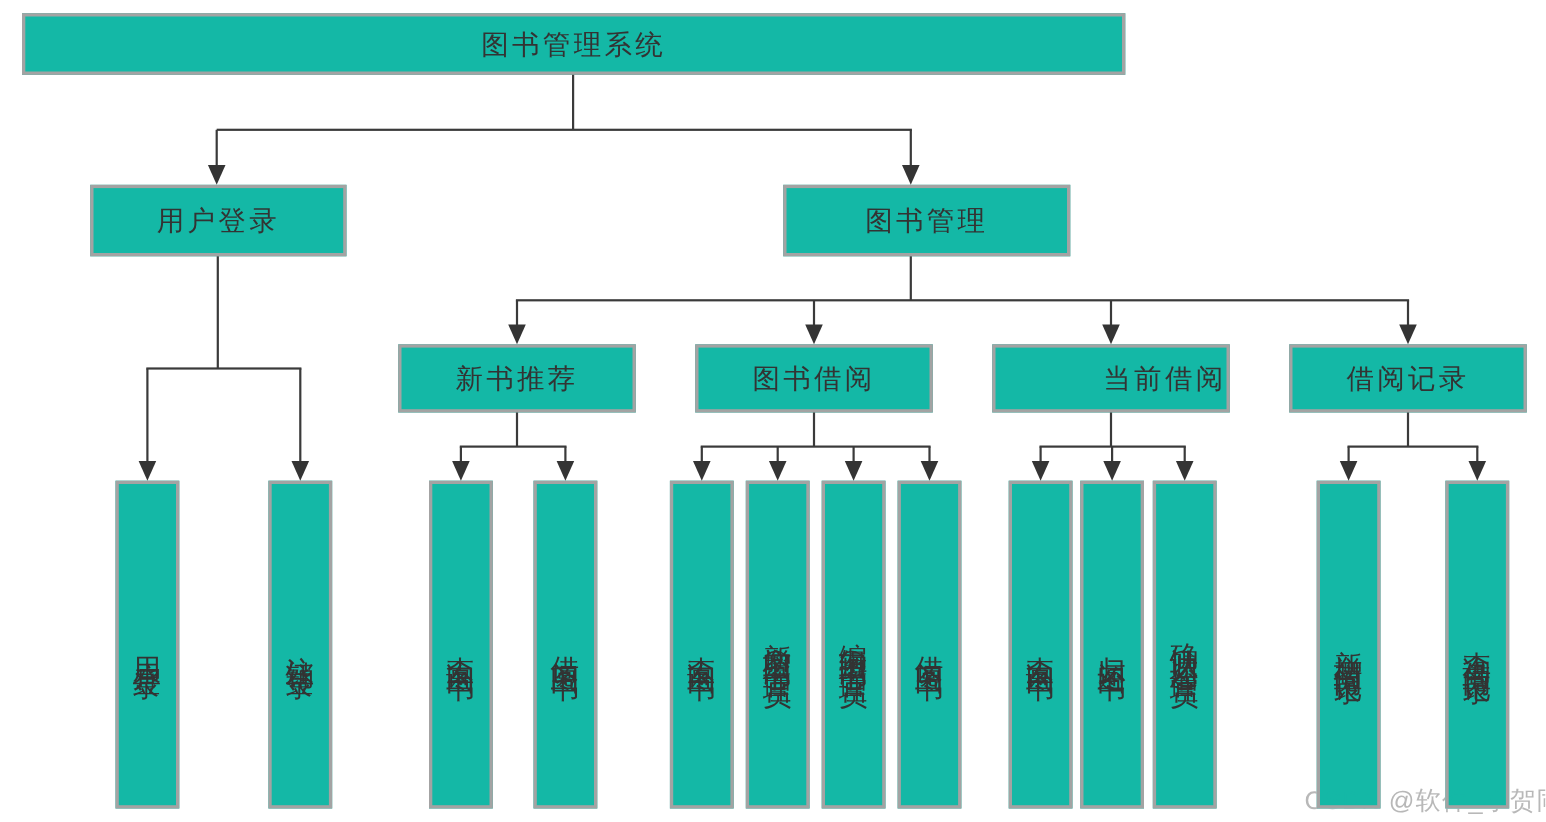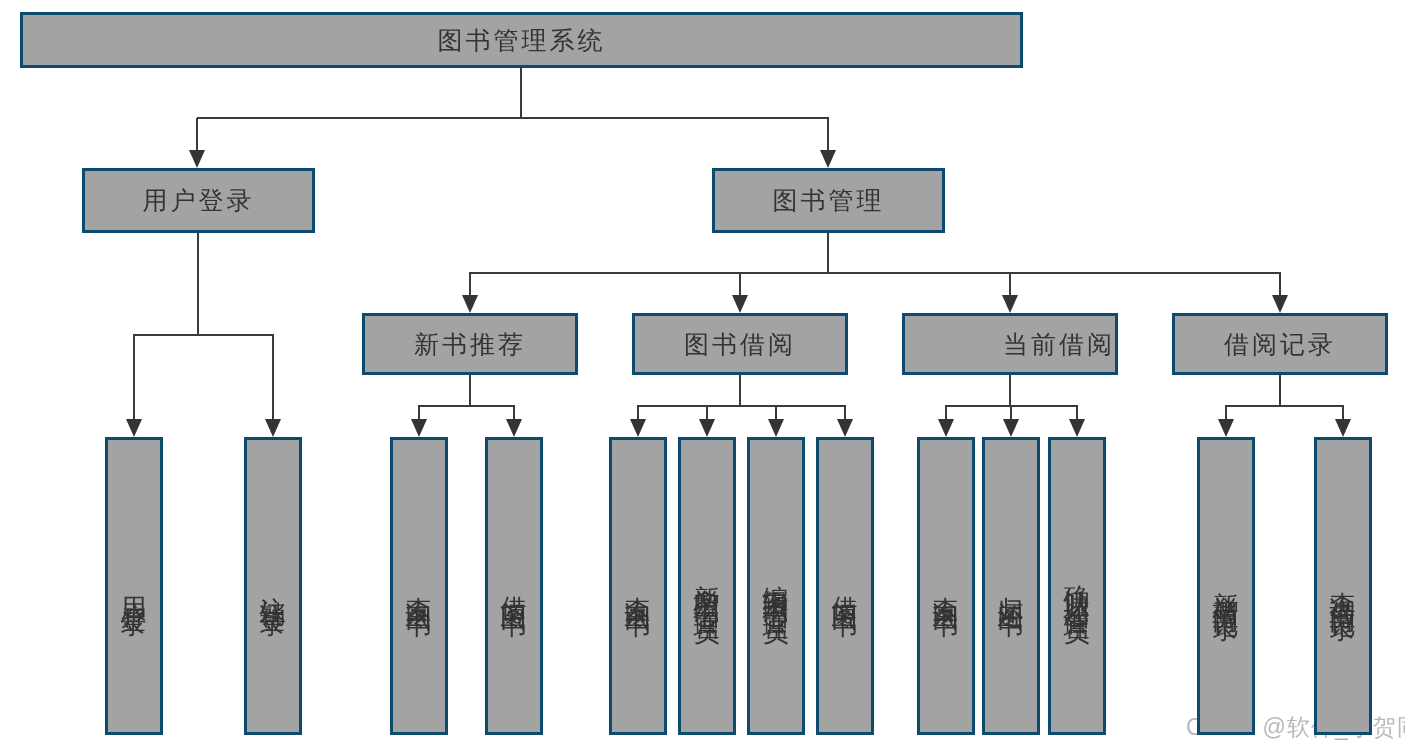--- a/index.html
+++ b/index.html
@@ -8,22 +8,22 @@
     width: 1405px;
     height: 747px;
     background: #ffffff;
     font-family: "Liberation Sans", sans-serif;
     color: #333333;
     overflow: hidden;
   }
   .box {
     position: absolute;
     box-sizing: border-box;
-    border: 3px solid #0c4a6e;
-    background: #a3a3a3;
+    border: 3px solid #a3a3a3;
+    background: #14b8a6;
     display: flex;
     align-items: center;
     justify-content: center;
   }
   .hlabel {
     font-size: 25px;
     letter-spacing: 3px;
     color: #333333;
     white-space: nowrap;
   }
@@ -65,21 +65,21 @@
 
 <div id="stage">
 
   <div class="box" style="left:20px; top:12px; width:1003px; height:56px;">
     <span class="hlabel">图书管理系统</span>
   </div>
 
   <div class="box" style="left:82px; top:168px; width:233px; height:65px;">
     <span class="hlabel">用户登录</span>
   </div>
-  <div class="box" style="left:712px; top:168px; width:233px; height:65px;">
+  <div class="box" style="left:712px; top:168px; width:261px; height:65px;">
     <span class="hlabel">图书管理</span>
   </div>
 
   <div class="box" style="left:362px; top:313px; width:216px; height:62px;">
     <span class="hlabel">新书推荐</span>
   </div>
   <div class="box" style="left:632px; top:313px; width:216px; height:62px;">
     <span class="hlabel">图书借阅</span>
   </div>
   <div class="box" style="left:902px; top:313px; width:216px; height:62px;justify-content:flex-end;">

